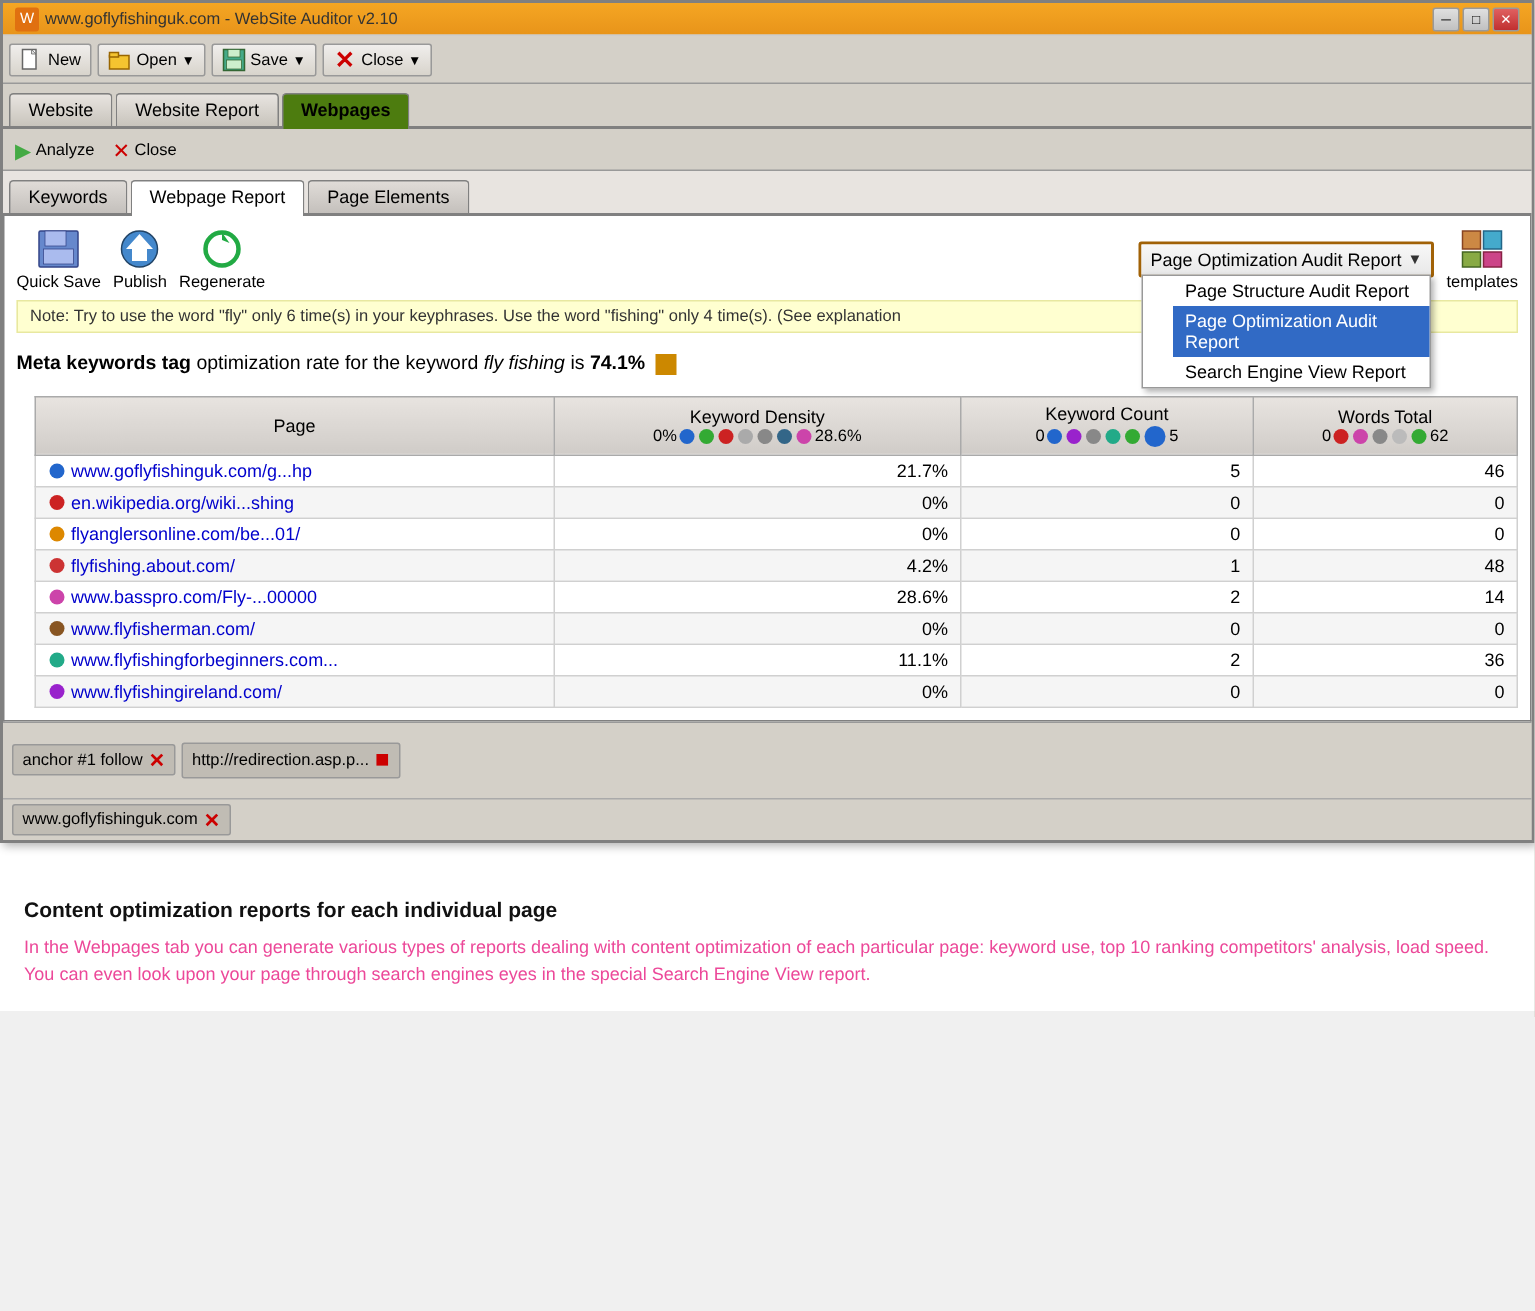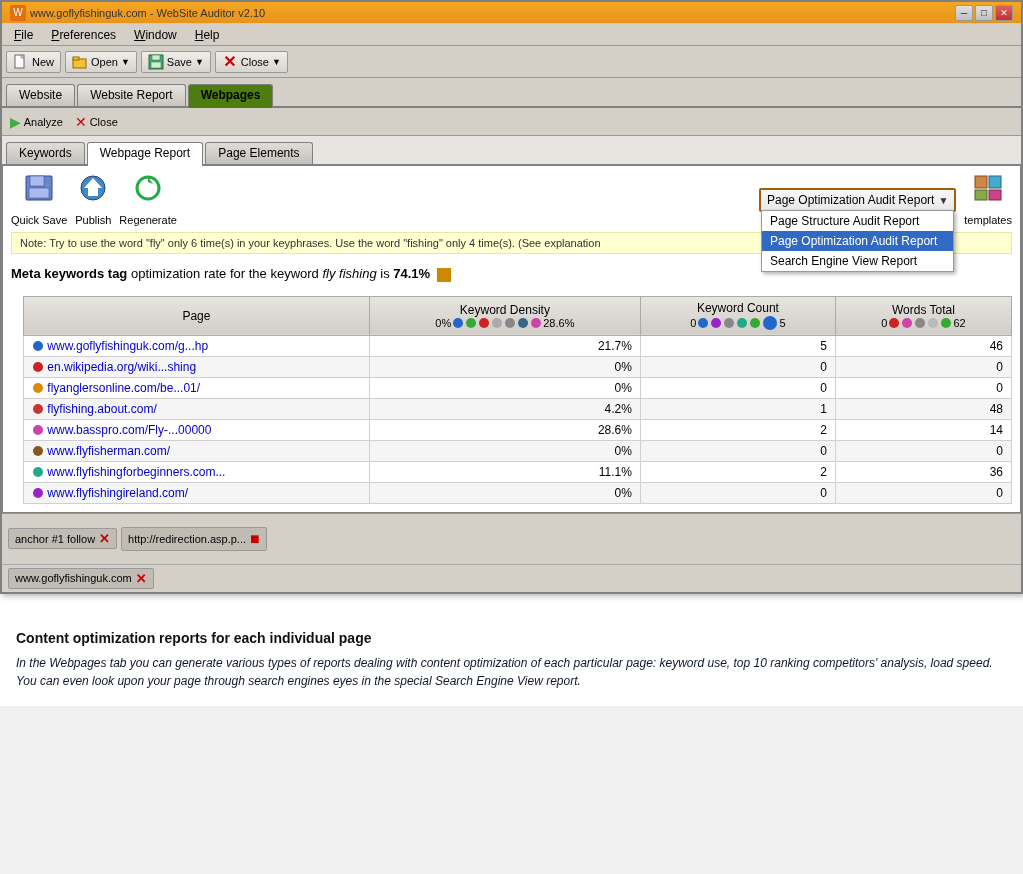--- a/index.html
+++ b/index.html
@@ -136,21 +136,21 @@
     
     .report-toolbar {
       display: flex;
       align-items: center;
       justify-content: space-between;
       margin-bottom: 6px;
     }
     .report-toolbar-left { display: flex; align-items: center; gap: 8px; }
     .report-btn {
       display: flex; flex-direction: column; align-items: center;
-      cursor: pointer; font-size: 11px; gap: 12px;
+      cursor: pointer; font-size: 11px; gap: 2px;
     }
     .report-btn-icon {
       width: 32px; height: 28px; display: flex; align-items: center; justify-content: center;
     }
 
     
     .dropdown-container {
       position: relative;
       border: 2px solid #a16207;
       border-radius: 2px;
@@ -170,20 +170,21 @@
       right: 0;
       background: white;
       border: 1px solid #999;
       z-index: 100;
       box-shadow: 2px 2px 4px rgba(0,0,0,0.3);
     }
     .dropdown-option {
       padding: 3px 8px;
       cursor: pointer;
       font-size: 12px;
+      margin-left: 20px;
     }
     .dropdown-option.selected { background: #316ac5; color: white; }
 
     
     .note-box {
       background: #ffffd0;
       border: 1px solid #e8e8a0;
       padding: 4px 8px;
       font-size: 11px;
       margin-bottom: 8px;
@@ -281,23 +282,22 @@
       padding: 16px;
       font-size: 12px;
     }
     .bottom-title {
       font-size: 14px;
       font-weight: bold;
       margin-bottom: 8px;
       color: #111;
     }
     .bottom-desc {
-      color: #0f172a;
+      color: #ec4899;
       line-height: 1.5;
-      font-style: italic;
     }
 
     .app-wrapper {
       width: 1023px;
       background: white;
     }
   </style>
 </head>
 <body>
 
@@ -310,26 +310,20 @@
         <div class="title-bar-icon">W</div>
         <span class="title-bar-text">www.goflyfishinguk.com - WebSite Auditor v2.10</span>
       </div>
       <div class="title-bar-controls">
         <div class="title-btn">─</div>
         <div class="title-btn">□</div>
         <div class="title-btn close">✕</div>
       </div>
     </div>
 
-    <div class="menu-bar">
-      <span class="menu-item"><u>F</u>ile</span>
-      <span class="menu-item"><u>P</u>references</span>
-      <span class="menu-item"><u>W</u>indow</span>
-      <span class="menu-item"><u>H</u>elp</span>
-    </div>
 
     <div class="toolbar">
       <div class="toolbar-btn">
         <div class="toolbar-icon">
           <svg width="16" height="16" viewBox="0 0 16 16">
               <rect x="2" y="1" width="9" height="13" fill="white" stroke="#666" stroke-width="1"></rect>
               <polygon points="8,1 11,4 11,4 8,4" fill="#ddd" stroke="#666" stroke-width="0.5"></polygon>
             </svg>
         </div>
         <span>New</span>

